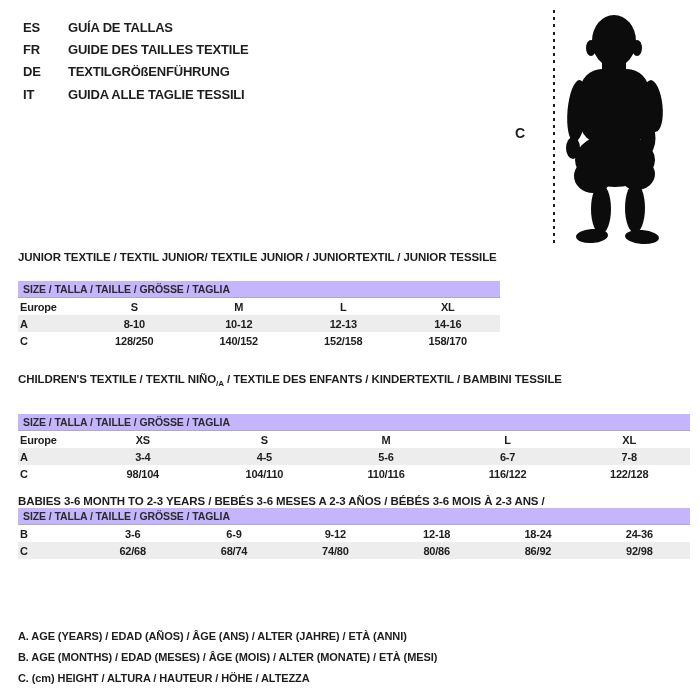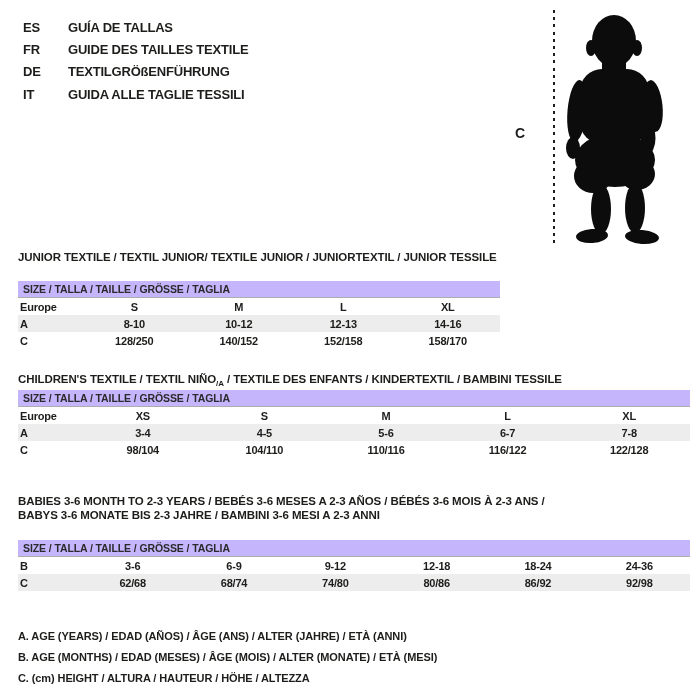--- a/index.html
+++ b/index.html
@@ -17,21 +17,21 @@
   .c-label{position:absolute;left:515px;top:125px;font-size:14px;font-weight:700;}
   .silhouette{position:absolute;left:563px;top:8px;}
 
   
   .size-section{position:absolute;left:18px;}
   .w-narrow{width:482px;}
   .w-wide{width:672px;}
   .sec-title{margin:0;font-size:11.5px;font-weight:700;letter-spacing:-0.1px;line-height:14px;height:14px;white-space:nowrap;}
   .sec-title sub{font-size:8px;}
   .gap-s{margin-bottom:17px;}
-  .gap-m{margin-bottom:4px;}
+  .gap-m{margin-bottom:28px;}
   .gap-l{margin-bottom:18px;}
   .size-bar{height:16px;line-height:16px;background:#c4b5fd;border-bottom:1px solid #adadad;
         font-size:10.5px;font-weight:700;color:#2a2a2a;padding-left:5px;letter-spacing:-0.1px;}
   .t-rows .t-row{display:flex;height:17px;align-items:center;font-size:11px;font-weight:700;letter-spacing:-0.2px;}
   .t-rows .t-row:nth-child(even){background:#ededed;}
   .t-label{width:62px;padding-left:2px;text-align:left;}
   .t-cell{flex:1 1 0;text-align:center;}
 
   
   .footnotes{position:absolute;left:18px;top:626px;}
@@ -137,21 +137,20 @@
         <div class="t-cell">104/110</div>
         <div class="t-cell">110/116</div>
         <div class="t-cell">116/122</div>
         <div class="t-cell">122/128</div>
       </div>
     </div>
   </section>
 
   <section class="size-section w-wide" style="top:494px">
     <h2 class="sec-title">BABIES 3-6 MONTH TO 2-3 YEARS / BEBÉS 3-6 MESES A 2-3 AÑOS / BÉBÉS 3-6 MOIS À 2-3 ANS /</h2>
-    <h2 class="sec-title gap-l">BABYS 3-6 MONATE BIS 2-3 JAHRE / BAMBINI 3-6 MESI A 2-3 ANNI</h2>
     <div class="size-bar">SIZE / TALLA / TAILLE / GRÖSSE / TAGLIA</div>
     <div class="t-rows">
       <div class="t-row">
         <div class="t-label">B</div>
         <div class="t-cell">3-6</div>
         <div class="t-cell">6-9</div>
         <div class="t-cell">9-12</div>
         <div class="t-cell">12-18</div>
         <div class="t-cell">18-24</div>
         <div class="t-cell">24-36</div>

